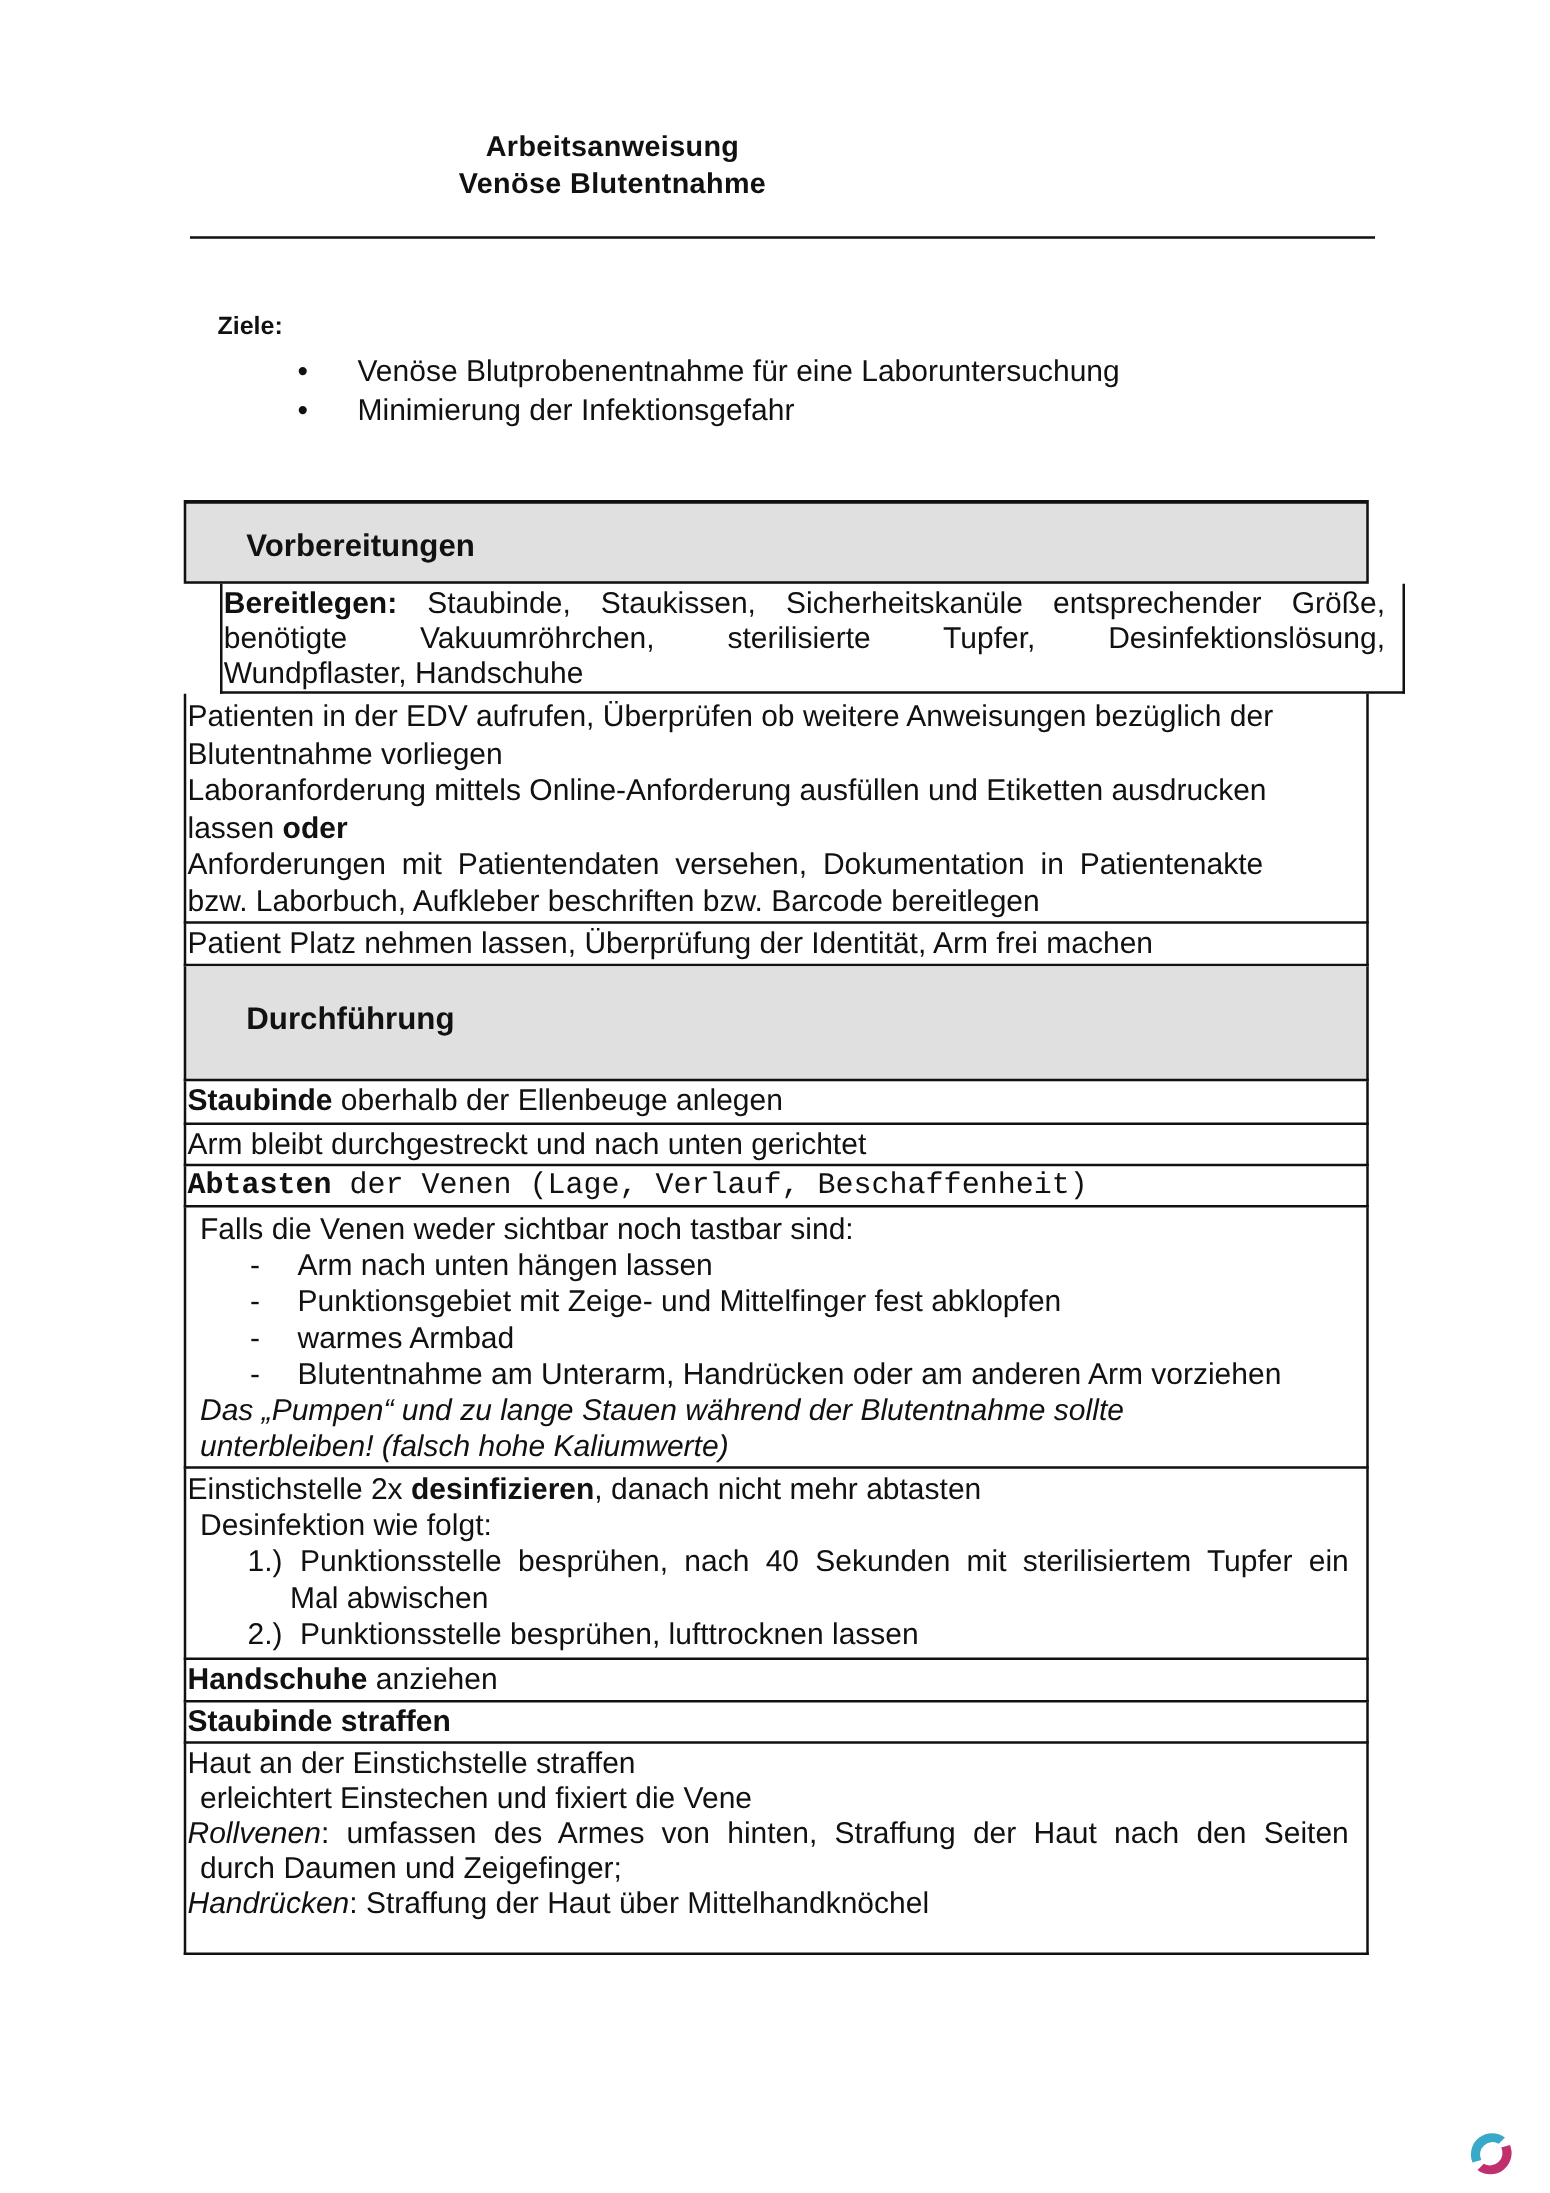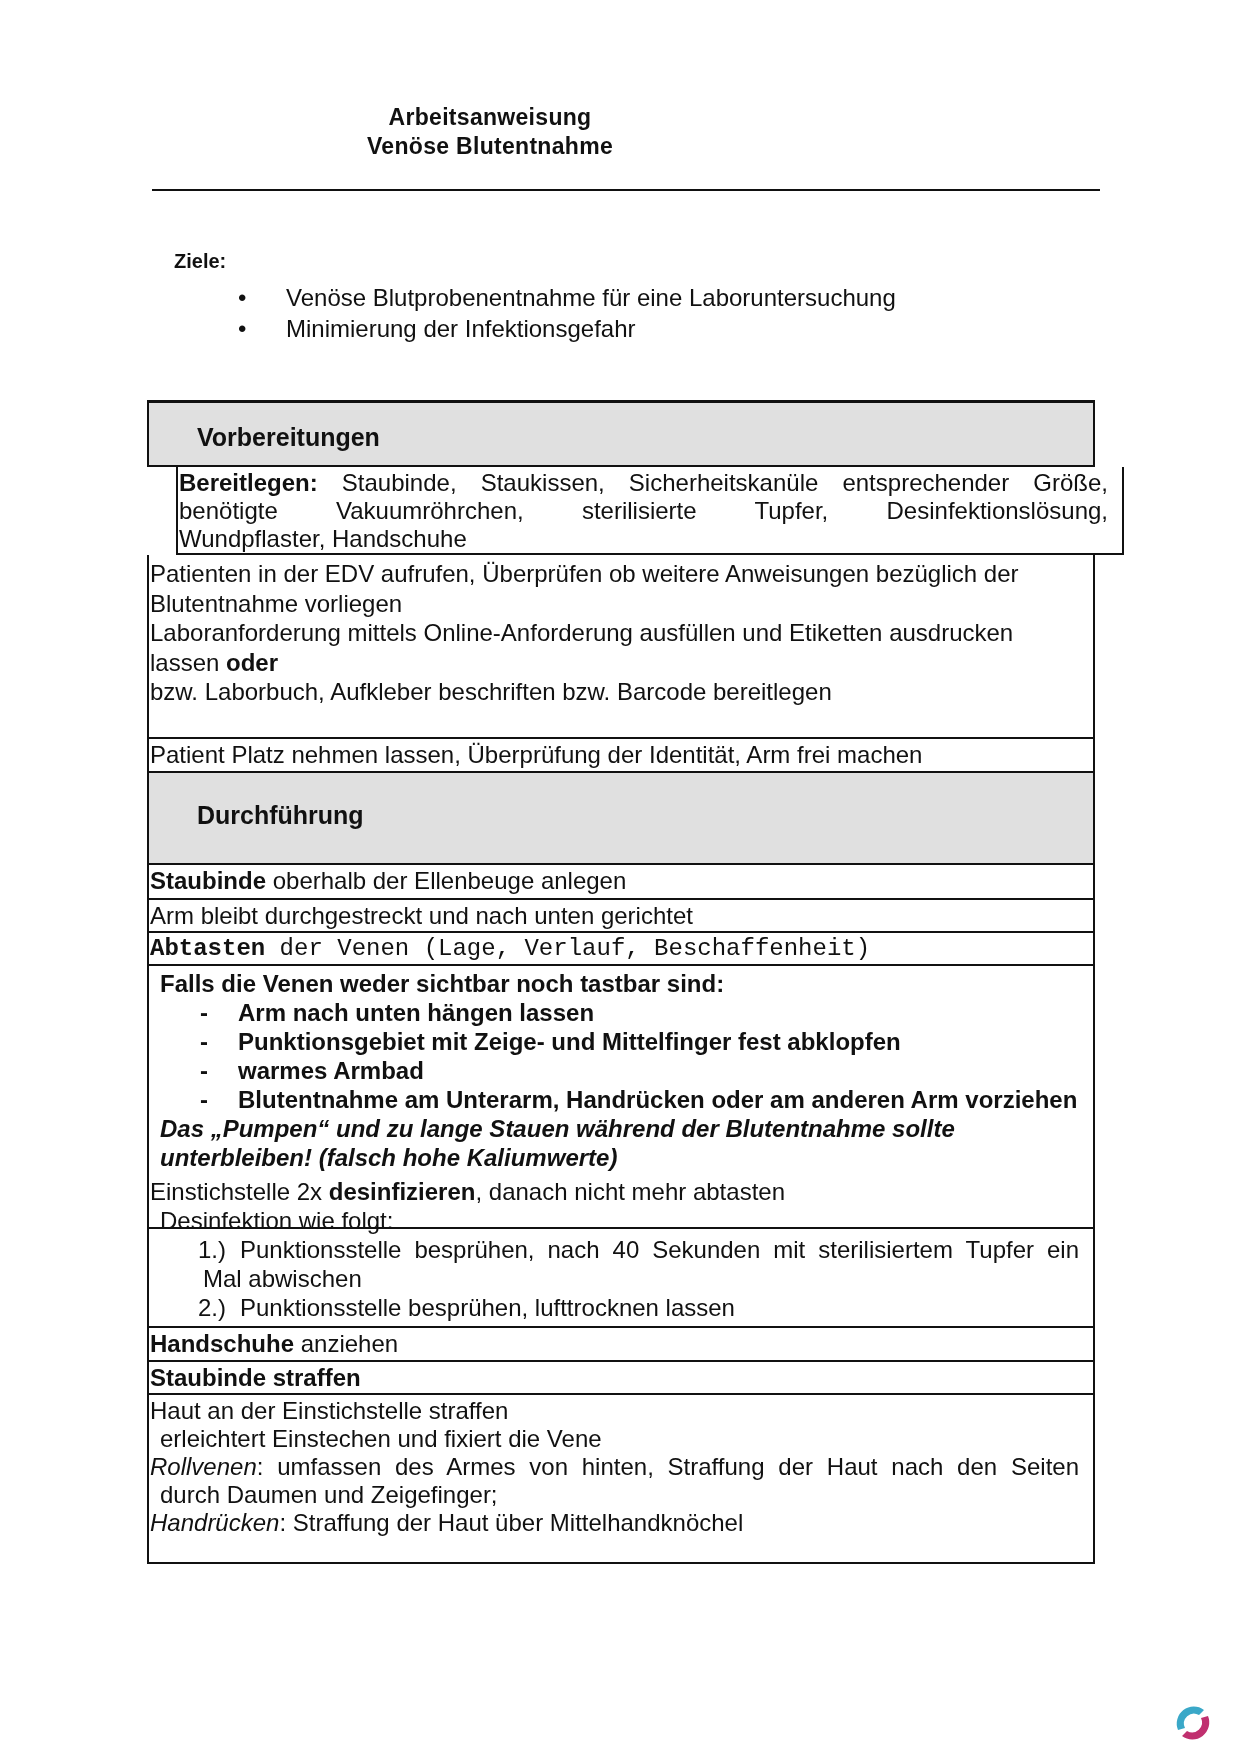--- a/index.html
+++ b/index.html
@@ -59,20 +59,21 @@
       <span class="line">Wundpflaster, Handschuhe</span>
     </div>
   </div>
 
   <div class="row" style="top:155px; height:184px;">
     <div class="cell" style="top:4px; line-height:29.5px;">
       <span class="line">Patienten in der EDV aufrufen, Überprüfen ob weitere Anweisungen bezüglich der</span>
       <span class="line">Blutentnahme vorliegen</span>
       <span class="line">Laboranforderung mittels Online-Anforderung ausfüllen und Etiketten ausdrucken</span>
       <span class="line"><span>lassen </span><span class="b">oder</span></span>
+      <span class="line" style="word-spacing:6px;">Anforderungen mit Patientendaten versehen, Dokumentation in Patientenakte</span>
       <span class="line">bzw. Laborbuch, Aufkleber beschriften bzw. Barcode bereitlegen</span>
     </div>
   </div>
 
   <div class="row" style="top:339px; height:34px;">
     <div class="cell">
       <span class="line">Patient Platz nehmen lassen, Überprüfung der Identität, Arm frei machen</span>
     </div>
   </div>
 
@@ -91,38 +92,38 @@
       <span class="line">Arm bleibt durchgestreckt und nach unten gerichtet</span>
     </div>
   </div>
 
   <div class="row" style="top:533px; height:33px;font-family:Liberation Mono, monospace;">
     <div class="cell">
       <span class="line"><span class="b">Abtasten</span><span> der Venen (Lage, Verlauf, Beschaffenheit)</span></span>
     </div>
   </div>
 
-  <div class="row" style="top:566px; height:263px;font-weight:bold;">
+  <div class="row" style="top:566px; height:209px;">
     <div class="cell" style="left:11px; top:3px; line-height:29px;">
       <span class="line">Falls die Venen weder sichtbar noch tastbar sind:</span>
       <span class="line"><span class="dash">-</span><span>Arm nach unten hängen lassen</span></span>
       <span class="line"><span class="dash">-</span><span>Punktionsgebiet mit Zeige- und Mittelfinger fest abklopfen</span></span>
       <span class="line"><span class="dash">-</span><span>warmes Armbad</span></span>
       <span class="line"><span class="dash">-</span><span>Blutentnahme am Unterarm, Handrücken oder am anderen Arm vorziehen</span></span>
       <span class="line i">Das  „Pumpen“ und zu lange Stauen während der Blutentnahme sollte</span>
       <span class="line i">unterbleiben! (falsch hohe Kaliumwerte)</span>
     </div>
   </div>
 
   <div class="row" style="top:775px; height:153px;">
     <div class="cell" style="line-height:29px;">
       <span class="line"><span>Einstichstelle 2x </span><span class="b">desinfizieren</span><span>, danach nicht mehr abtasten</span></span>
       <span class="line" style="padding-left:10px;">Desinfektion wie folgt:</span>
       <span class="line just" style="text-align-last:justify; white-space:normal;"><span class="num">1.)</span><span>Punktionsstelle besprühen, nach 40 Sekunden mit sterilisiertem Tupfer ein</span></span>
-      <span class="line" style="padding-left:53px;">Mal abwischen</span>
+      <span class="line" style="padding-left:82px;">Mal abwischen</span>
       <span class="line"><span class="num">2.)</span><span>Punktionsstelle besprühen, lufttrocknen lassen</span></span>
     </div>
   </div>
 
   <div class="row" style="top:928px; height:34px;">
     <div class="cell">
       <span class="line"><span class="b">Handschuhe</span><span> anziehen</span></span>
     </div>
   </div>
 

